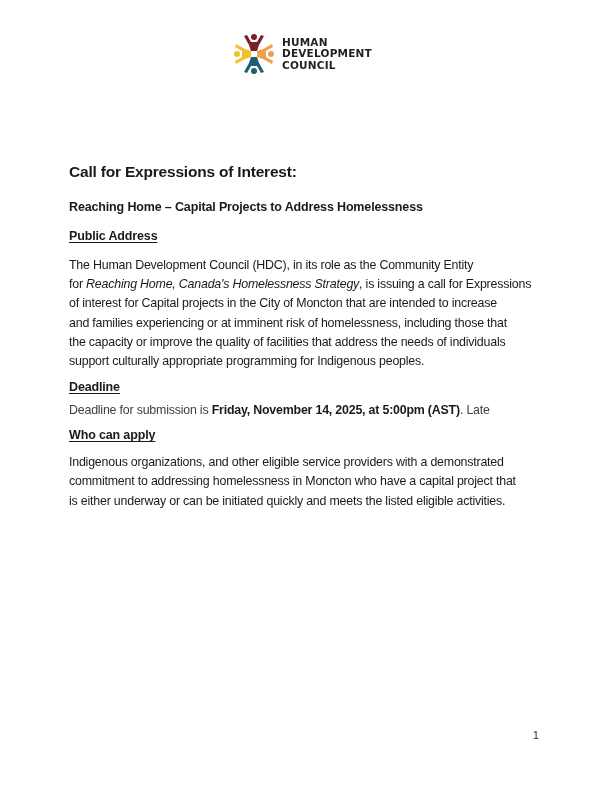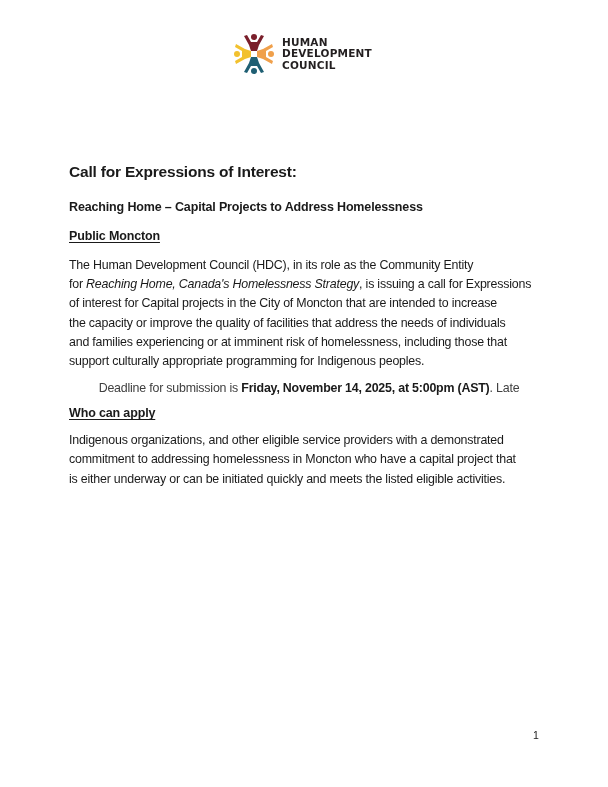--- a/index.html
+++ b/index.html
@@ -86,21 +86,20 @@
       font-size: 12.4px;
       line-height: 19.2px;
       margin: 0 0 8px 0;
       color: #1a1a1a;
       letter-spacing: -0.2px;
     }
     .body-text.gray {
       color: #404040;
       line-height: 18px;
       margin-bottom: 8px;
-      text-align: center;
     }
     .body-text .strong { font-weight: bold; color: #1a1a1a; }
     .body-text .em { font-style: italic; }
     .line { display: block; white-space: nowrap; }
 
     #h-deadline { margin-top: 2px; margin-bottom: 6px; }
     #h-who { margin-top: 0; margin-bottom: 10px; }
 
     .page-number {
       position: absolute;
@@ -141,31 +140,32 @@
     <div class="logo-text">
       <div>HUMAN</div>
       <div>DEVELOPMENT</div>
       <div>COUNCIL</div>
     </div>
   </div>
 
   <div class="content">
     <div class="title">Call for Expressions of Interest:</div>
     <div class="subtitle">Reaching Home – Capital Projects to Address Homelessness</div>
-    <span class="underline-head">Public Moncton</span>
+    <span class="underline-head">Public Address</span>
 
     <div class="body-text">
       <span class="line">The Human Development Council (HDC), in its role as the Community Entity</span>
       <span class="line"><span>for </span><span class="em">Reaching Home, Canada's Homelessness Strategy</span><span>, is issuing a call for Expressions</span></span>
       <span class="line">of interest for Capital projects in the City of Moncton that are intended to increase</span>
+      <span class="line">and families experiencing or at imminent risk of homelessness, including those that</span>
       <span class="line">the capacity or improve the quality of facilities that address the needs of individuals</span>
-      <span class="line">and families experiencing or at imminent risk of homelessness, including those that</span>
       <span class="line">support culturally appropriate programming for Indigenous peoples.</span>
     </div>
 
+    <span class="underline-head" id="h-deadline">Deadline</span>
     <div class="body-text gray">
       <span class="line"><span>Deadline for submission is </span><span class="strong">Friday, November 14, 2025, at 5:00pm (AST)</span><span>. Late</span></span>
     </div>
 
     <span class="underline-head" id="h-who">Who can apply</span>
     <div class="body-text">
       <span class="line">Indigenous organizations, and other eligible service providers with a demonstrated</span>
       <span class="line">commitment to addressing homelessness in Moncton who have a capital project that</span>
       <span class="line">is either underway or can be initiated quickly and meets the listed eligible activities.</span>
     </div>

